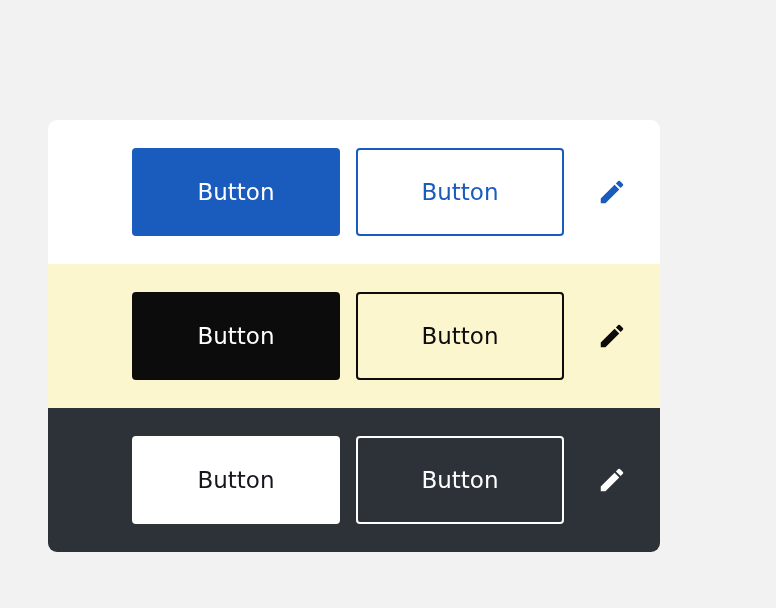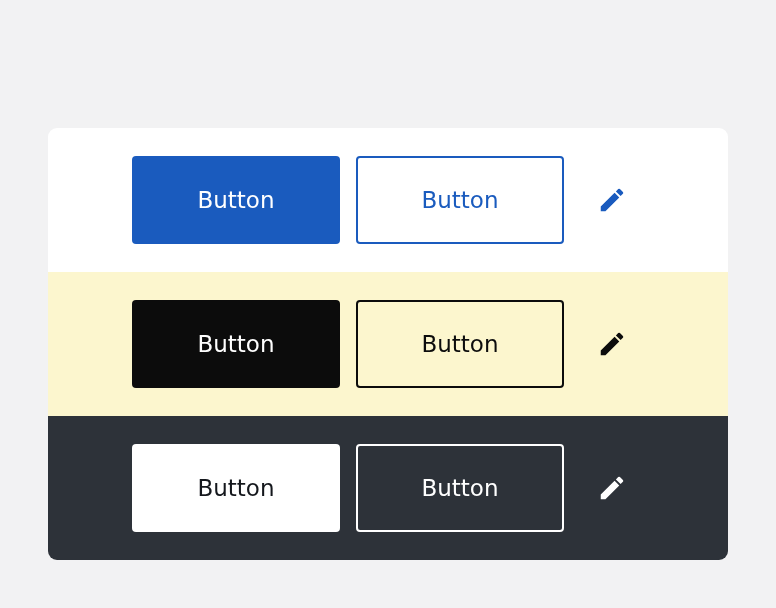--- a/index.html
+++ b/index.html
@@ -10,22 +10,22 @@
     width: 776px;
     height: 608px;
     background: #f2f2f3;
     font-family: "DejaVu Sans", "Liberation Sans", sans-serif;
     overflow: hidden;
   }
 
   #theme-card {
     position: absolute;
     left: 48px;
-    top: 128px;
-    width: 680px;
+    top: 120px;
+    width: 612px;
     height: 432px;
     border-radius: 9px;
     overflow: hidden;
   }
 
   .theme-row {
     height: 144px;
     position: relative;
   }
 

